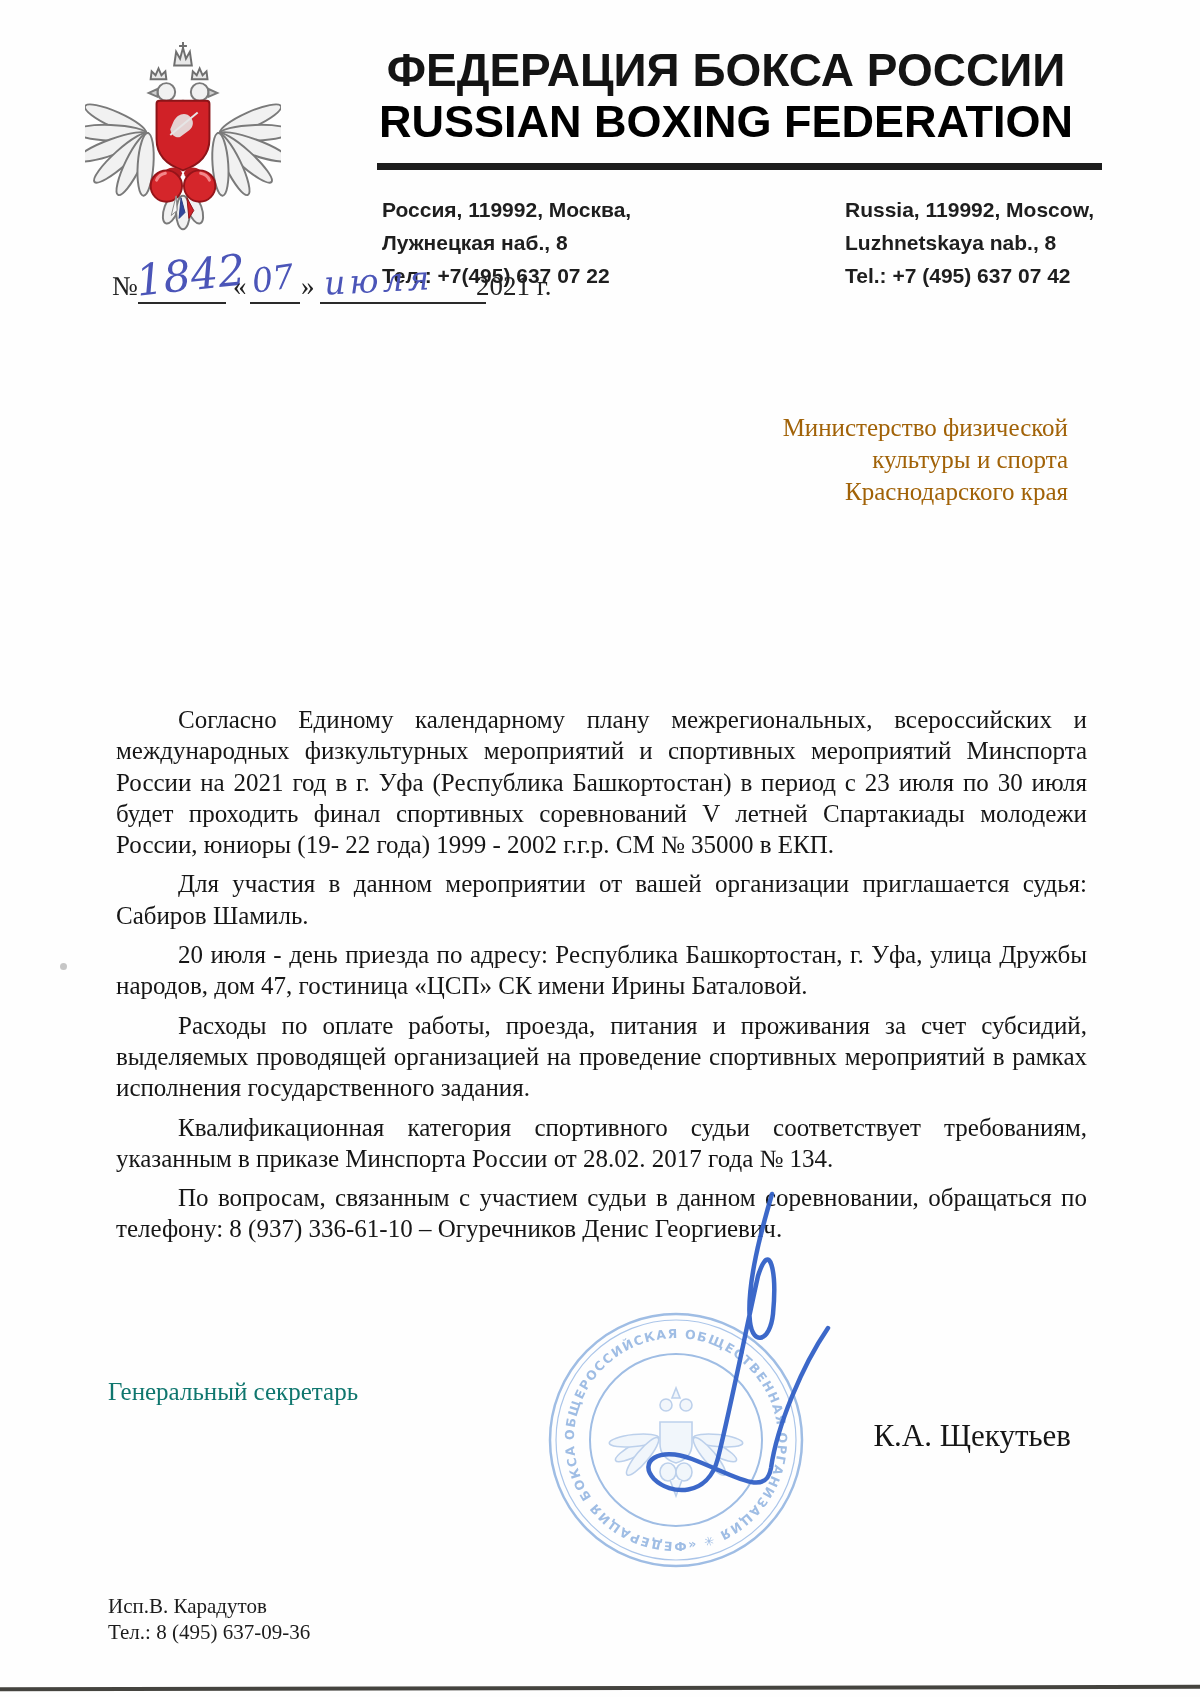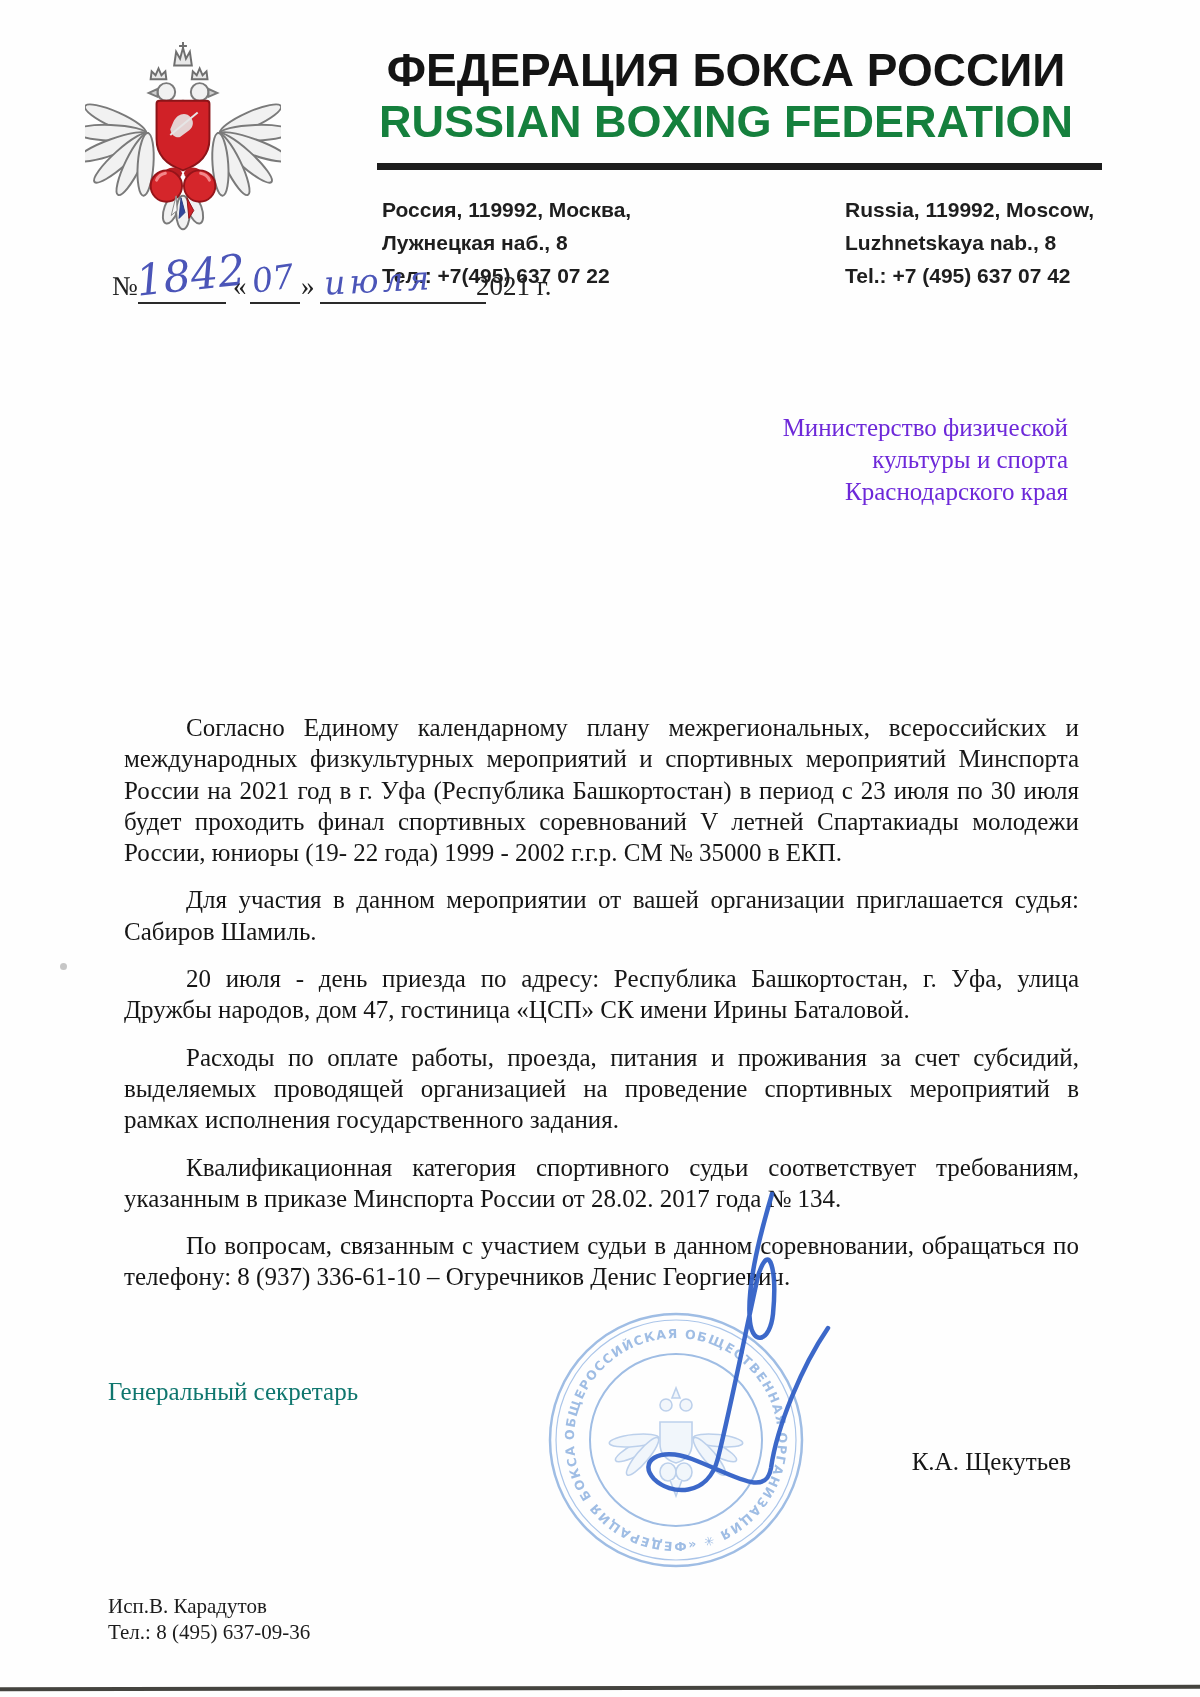--- a/index.html
+++ b/index.html
@@ -12,21 +12,21 @@
   .emblem{position:absolute;left:85px;top:36px;width:196px;height:206px;}
   .org-ru{
     position:absolute;left:350px;top:44px;width:752px;height:52px;
     font-family:"Liberation Sans", sans-serif;font-weight:bold;
     font-size:46px;line-height:52px;text-align:center;color:#141414;letter-spacing:0px;
     white-space:nowrap;
   }
   .org-en{
     position:absolute;left:350px;top:97px;width:752px;height:50px;
     font-family:"Liberation Sans", sans-serif;font-weight:bold;
-    font-size:45px;line-height:50px;text-align:center;color:#15803d;
+    font-size:45px;line-height:50px;text-align:center;color:#000000;
     white-space:nowrap;
   }
   .head-rule{position:absolute;left:377px;top:163px;width:725px;height:7px;background:#1d1d1d;}
   .addr{
     position:absolute;top:193px;
     font-family:"Liberation Sans", sans-serif;font-weight:bold;
     font-size:21px;line-height:33px;color:#1e1e1e;white-space:nowrap;
   }
   .addr-ru{left:382px;}
   .addr-en{left:845px;}
@@ -44,31 +44,31 @@
   .hand{
     position:absolute;color:#4b55b8;font-family:"DejaVu Serif", serif;
     font-style:italic;white-space:nowrap;
   }
   .hand-no{left:28px;bottom:10px;font-size:43px;transform:rotate(-6deg);}
   .hand-day{left:144px;bottom:12px;font-size:33px;transform:rotate(-8deg);}
   .hand-month{left:216px;bottom:10px;font-size:33px;letter-spacing:4px;transform:rotate(-3deg);}
   
   .recipient{
     position:absolute;right:132px;top:412px;text-align:right;
-    font-size:25px;line-height:32px;color:#6d28d9;
+    font-size:25px;line-height:32px;color:#a16207;
   }
   
   .body-text{
     position:absolute;left:108px;top:696px;width:987px;
     font-size:25px;line-height:31.3px;text-align:justify;color:#161616;
   }
-  .body-text p{margin:16px;text-indent:62px;}
+  .body-text p{margin:8px;text-indent:62px;}
   
   .sig-title{position:absolute;left:108px;top:1378px;font-size:25px;color:#0f766e;}
-  .sig-name{position:absolute;right:129px;top:1448px;font-size:25px;color:#161616;}
+  .sig-name{position:absolute;right:129px;top:1418px;font-size:31px;color:#161616;}
   .stamp-wrap{position:absolute;left:500px;top:1180px;width:360px;height:440px;}
   
   .footer{
     position:absolute;left:108px;top:1593px;
     font-size:21px;line-height:26px;color:#1c1c1c;
   }
   .scan-dot{
     position:absolute;left:60px;top:963px;width:7px;height:7px;border-radius:50%;
     background:#a7a7a7;opacity:.65;
   }

